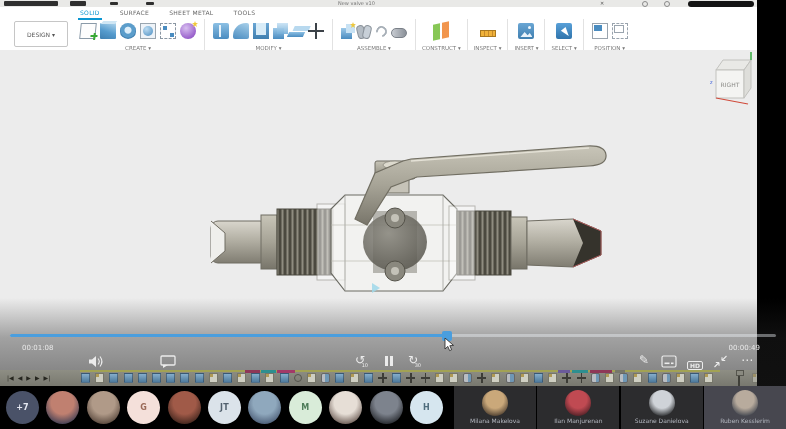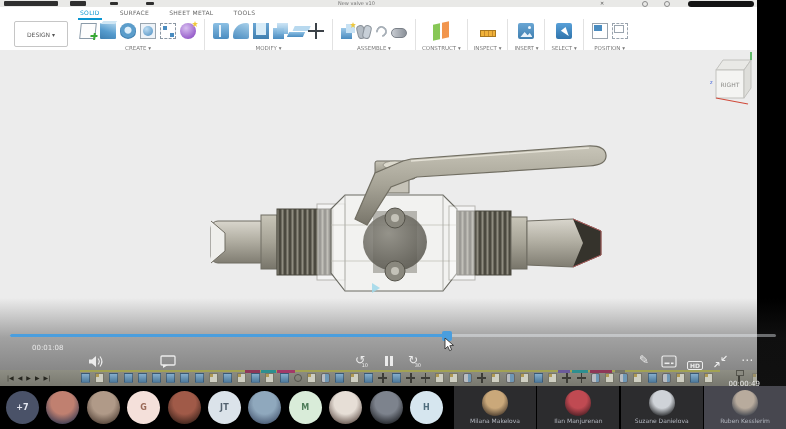--- a/index.html
+++ b/index.html
@@ -109,21 +109,21 @@
   .tl-playhead::before { content:""; position:absolute; top:0; left:-2px; width:6px; height:4px; background:#8a8a80; border:1px solid #55554d; }
   .tl-extra { position:absolute; left:752px; top:3px; opacity:.55; }
 
   
   .progress-track { position:absolute; left:10px; width:766px; top:334px; height:3px; border-radius:2px;
     background:rgba(235,240,245,.42); z-index:5; }
   .progress-fill { position:relative; height:100%; border-radius:2px; }
   .progress-handle { position:absolute; right:-5px; top:-3.5px; width:10px; height:10px; border-radius:2px; }
   .cursor-svg { position:absolute; left:444px; top:338px; z-index:6; }
   .ptime { position:absolute; top:344px; font-size:7px; color:#e9e9e9; z-index:5; }
-  .ptime.elapsed { left:32px; } .ptime.remaining { right:26px;margin-top:36px; }
+  .ptime.elapsed { left:22px; } .ptime.remaining { right:26px; }
 
   .pctl { position:absolute; top:353px; width:20px; height:16px; color:#ececec; z-index:5; text-align:center; }
   .pctl .g { font-size:12px; line-height:15px; display:block; }
   .pctl .b { position:absolute; font-size:5px; bottom:1px; right:2px; line-height:5px; }
   .volume-icon { left:86px; } .screenshare-icon { left:158px; }
   .rewind-10-icon { left:350px; } .pause-icon { left:379px; } .forward-30-icon { left:403px; }
   .edit-pencil-icon { left:634px; } .captions-icon { left:659px; } .quality-icon { left:685px; }
   .collapse-icon { left:710px; } .more-icon { left:737px; }
   .pause-icon::before { content:""; position:absolute; left:6px; top:3px; width:2.5px; height:10px; background:#ececec; }
   .pause-icon::after  { content:""; position:absolute; left:11px; top:3px; width:2.5px; height:10px; background:#ececec; }

